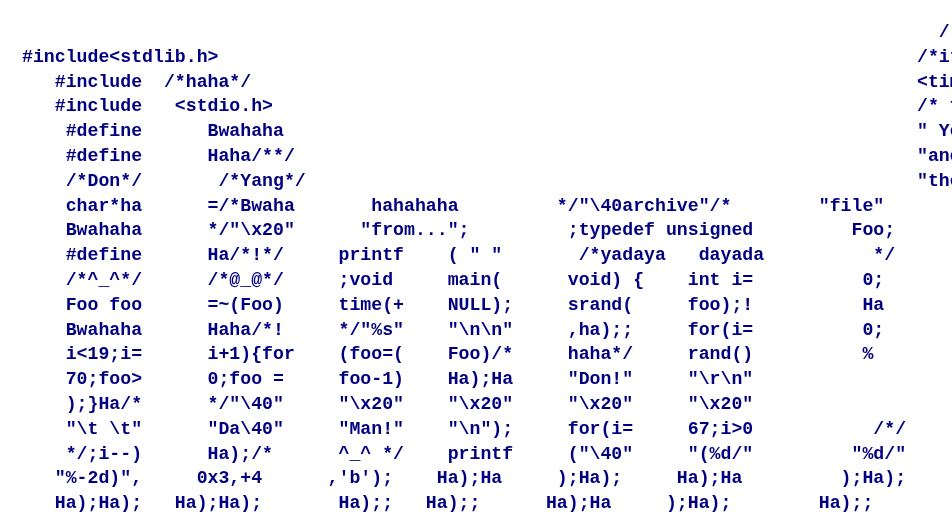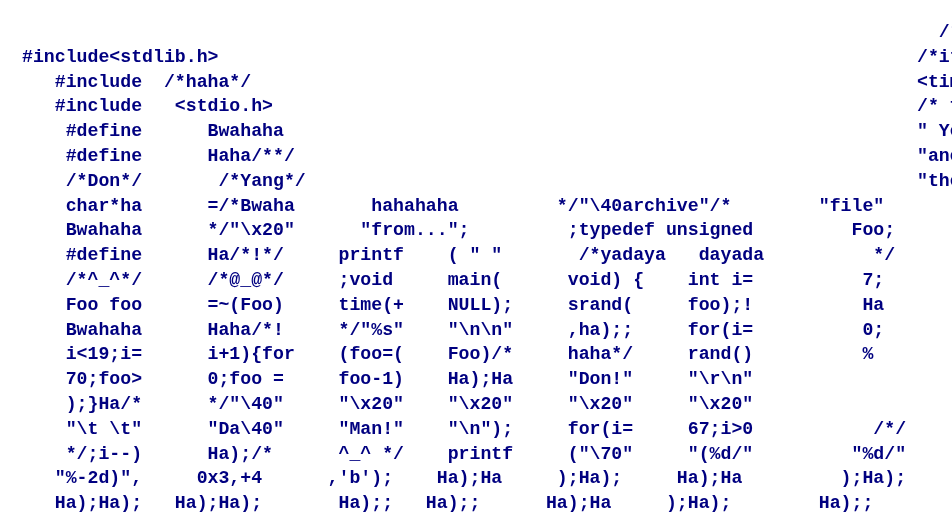--- a/index.html
+++ b/index.html
@@ -28,23 +28,23 @@
 <pre class="code"><span>                                                                                    /**/</span>
 <span>#include&lt;stdlib.h&gt;                                                                /*it's*/</span>
 <span>   #include  /*haha*/                                                             &lt;time.h&gt;</span>
 <span>   #include   &lt;stdio.h&gt;                                                           /* for*/</span>
 <span>    #define      Bwahaha                                                          " Yet "</span>
 <span>    #define      Haha/**/                                                         "ano" \</span>
 <span>    /*Don*/       /*Yang*/                                                        "ther"</span>
 <span>    char*ha      =/*Bwaha       hahahaha         */"\40archive"/*        "file"</span>
 <span>    Bwahaha      */"\x20"      "from...";         ;typedef unsigned         Foo;</span>
 <span>    #define      Ha/*!*/     printf    ( " "       /*yadaya   dayada          */</span>
-<span>    /*^_^*/      /*@_@*/     ;void     main(      void) {    int i=          7;</span>
+<span>    /*^_^*/      /*@_@*/     ;void     main(      void) {    int i=          0;</span>
 <span>    Foo foo      =~(Foo)     time(+    NULL);     srand(     foo);!          Ha</span>
 <span>    Bwahaha      Haha/*!     */"%s"    "\n\n"     ,ha);;     for(i=          0;</span>
 <span>    i&lt;19;i=      i+1){for    (foo=(    Foo)/*     haha*/     rand()          %</span>
 <span>    70;foo&gt;      0;foo =     foo-1)    Ha);Ha     "Don!"     "\r\n"</span>
 <span>    );}Ha/*      */"\40"     "\x20"    "\x20"     "\x20"     "\x20"</span>
 <span>    "\t \t"      "Da\40"     "Man!"    "\n");     for(i=     67;i&gt;0           /*/</span>
-<span>    */;i--)      Ha);/*      ^_^ */    printf     ("\70"     "(%d/"         "%d/"</span>
+<span>    */;i--)      Ha);/*      ^_^ */    printf     ("\40"     "(%d/"         "%d/"</span>
 <span>   "%-2d)",     0x3,+4      ,'b');    Ha);Ha     );Ha);     Ha);Ha         );Ha);</span>
 <span>   Ha);Ha);   Ha);Ha);       Ha);;   Ha);;      Ha);Ha     );Ha);        Ha);;</span>
 </pre>
 
 </body></html>

